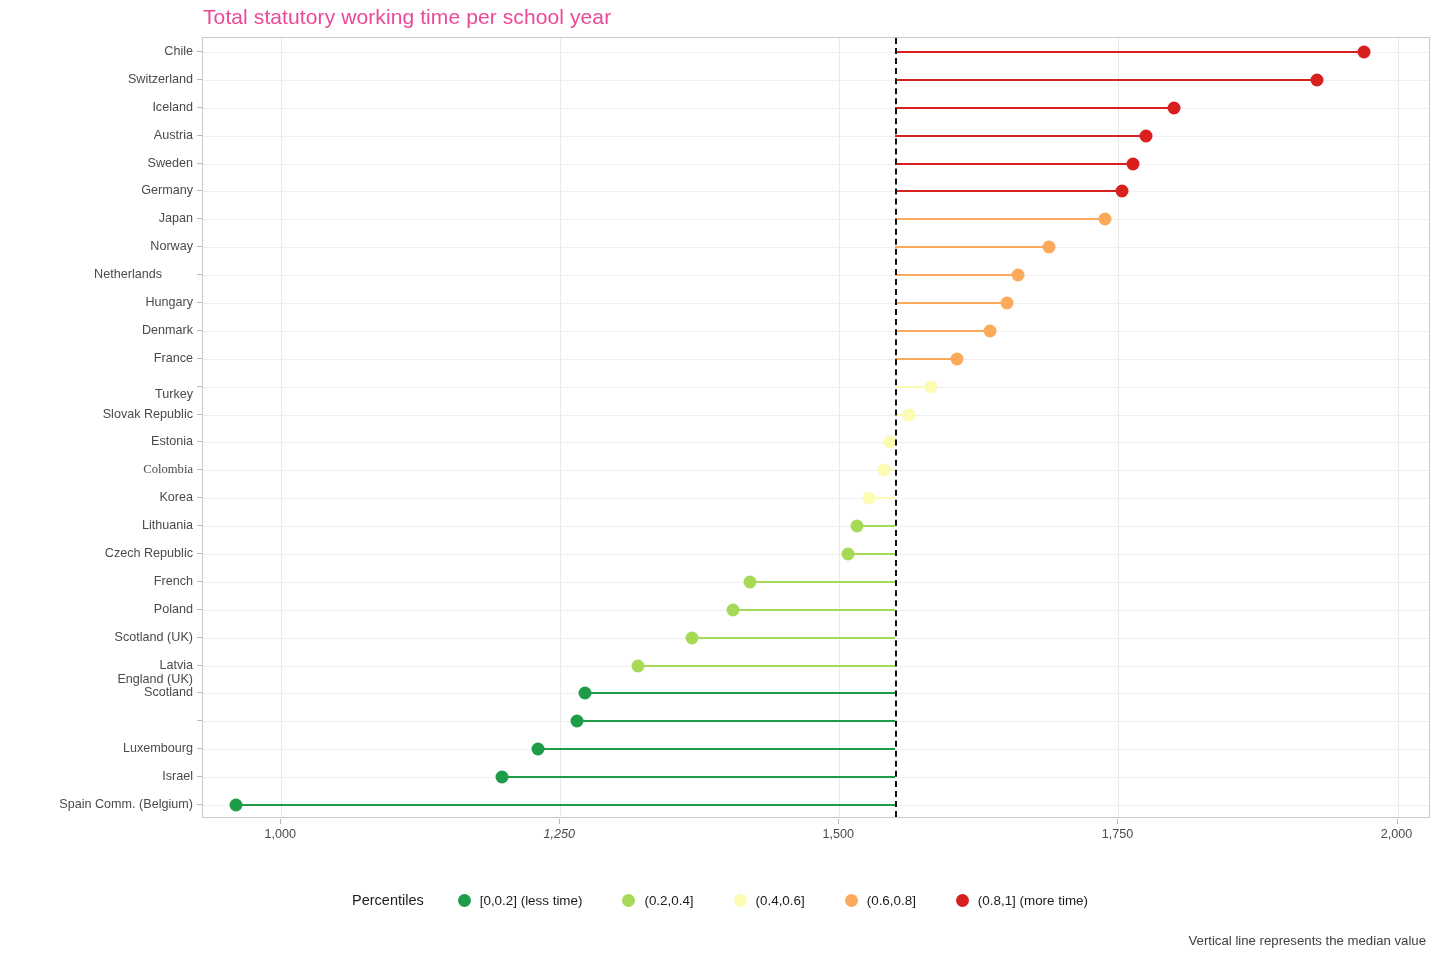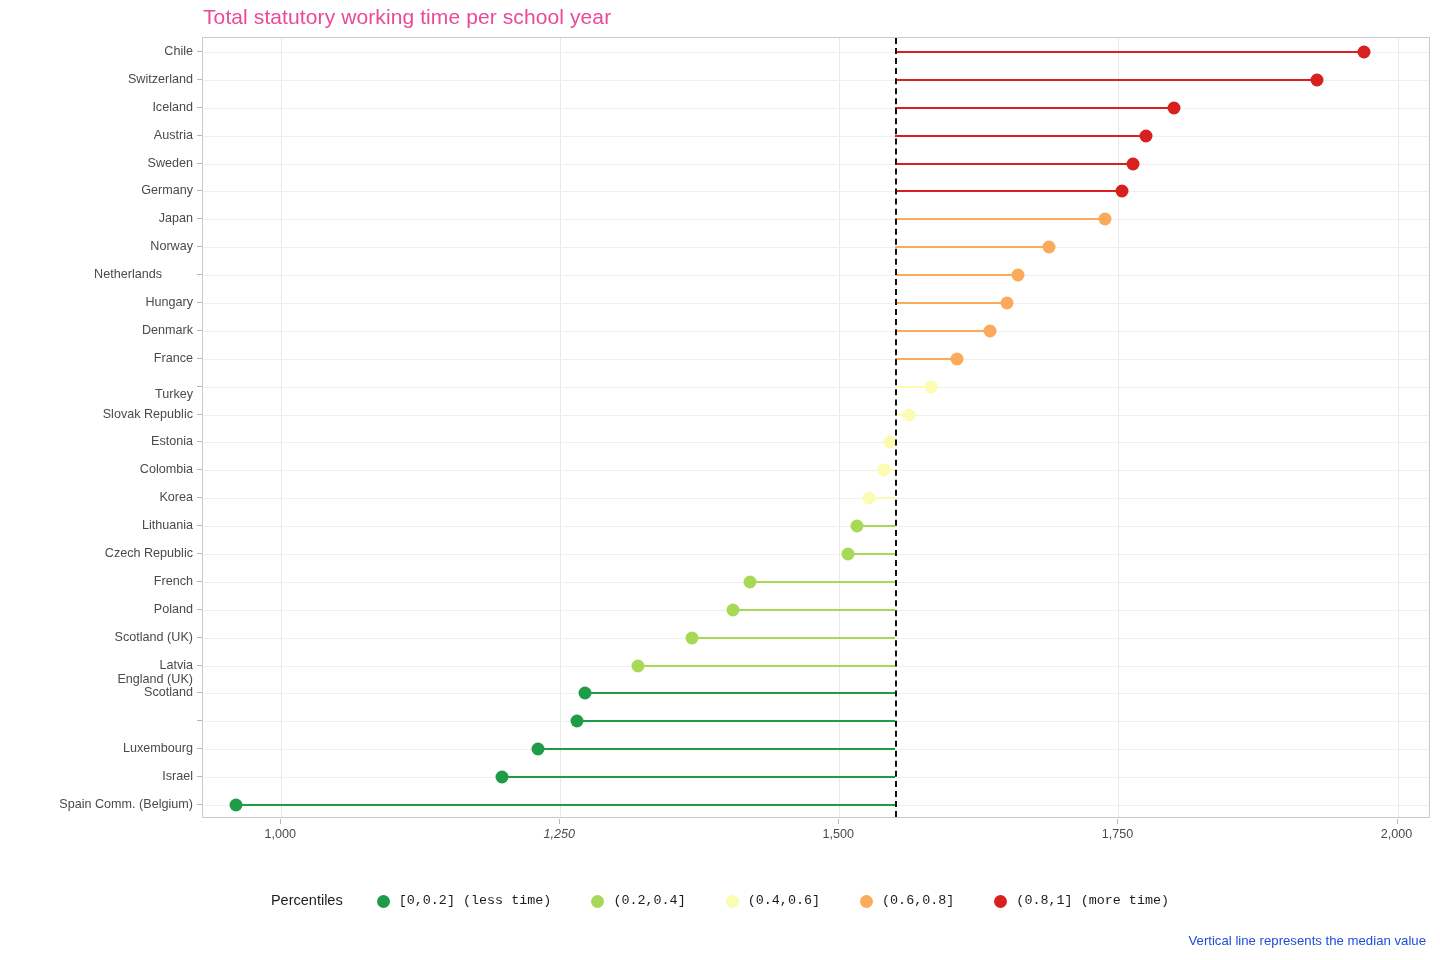--- a/index.html
+++ b/index.html
@@ -104,34 +104,34 @@
     position: absolute;
     top: 892px; left: 0; width: 1440px;
     display: flex;
     align-items: center;
     justify-content: center;
     gap: 12px;
     font-size: 14.3px;
     color: #1c1c1c;
   }
   #legend-title { margin-right: 22px; font-size: 14.5px; color:#1c1c1c; }
-  .legend-item { display: flex; align-items: flex-end; gap: 9px; margin-right: 28px; font-family: Liberation Mono, monospace; }
+  .legend-item { display: flex; align-items: center; gap: 9px; margin-right: 28px; }
   .legend-item:last-child { margin-right: 0; }
   .legend-swatch {
     width: 13px; height: 13px; border-radius: 50%;
     display: inline-block;
   }
   .legend-label { font-size: 13.4px; color: #1c1c1c; white-space: nowrap; }
 
   
   #caption {
     position: absolute;
     top: 933px; right: 14px;
     font-size: 13.2px;
-    color: #1d4ed8;
+    color: #404040;
     white-space: nowrap;
   }
 </style>
 </head>
 <body>
 
 <div id="root">
 
   <div class="chart-title">Total statutory working time per school year</div>
 
@@ -254,21 +254,21 @@
       <div class="ylabel" style="top: 329.875px; right: 1247px;">Denmark</div>
       <div class="ytick" style="left: 197px; top: 330px;"></div>
       <div class="ylabel" style="top: 357.768px; right: 1247px;">France</div>
       <div class="ytick" style="left: 197px; top: 358px;"></div>
       <div class="ylabel" style="top: 385.661px; right: 1247px; margin-top: 8px;">Turkey</div>
       <div class="ytick" style="left: 197px; top: 386px;"></div>
       <div class="ylabel" style="top: 413.554px; right: 1247px;">Slovak Republic</div>
       <div class="ytick" style="left: 197px; top: 414px;"></div>
       <div class="ylabel" style="top: 441.446px; right: 1247px;">Estonia</div>
       <div class="ytick" style="left: 197px; top: 441px;"></div>
-      <div class="ylabel" style="top: 469.339px; right: 1247px;">Colombia</div>
+      <div class="ylabel" style="top: 469.339px; right: 1247px; font-family: Liberation Serif, serif;">Colombia</div>
       <div class="ytick" style="left: 197px; top: 469px;"></div>
       <div class="ylabel" style="top: 497.232px; right: 1247px;">Korea</div>
       <div class="ytick" style="left: 197px; top: 497px;"></div>
       <div class="ylabel" style="top: 525.125px; right: 1247px;">Lithuania</div>
       <div class="ytick" style="left: 197px; top: 525px;"></div>
       <div class="ylabel" style="top: 553.018px; right: 1247px;">Czech Republic</div>
       <div class="ytick" style="left: 197px; top: 553px;"></div>
       <div class="ylabel" style="top: 580.911px; right: 1247px;">French</div>
       <div class="ytick" style="left: 197px; top: 581px;"></div>
       <div class="ylabel" style="top: 608.804px; right: 1247px;">Poland</div>

